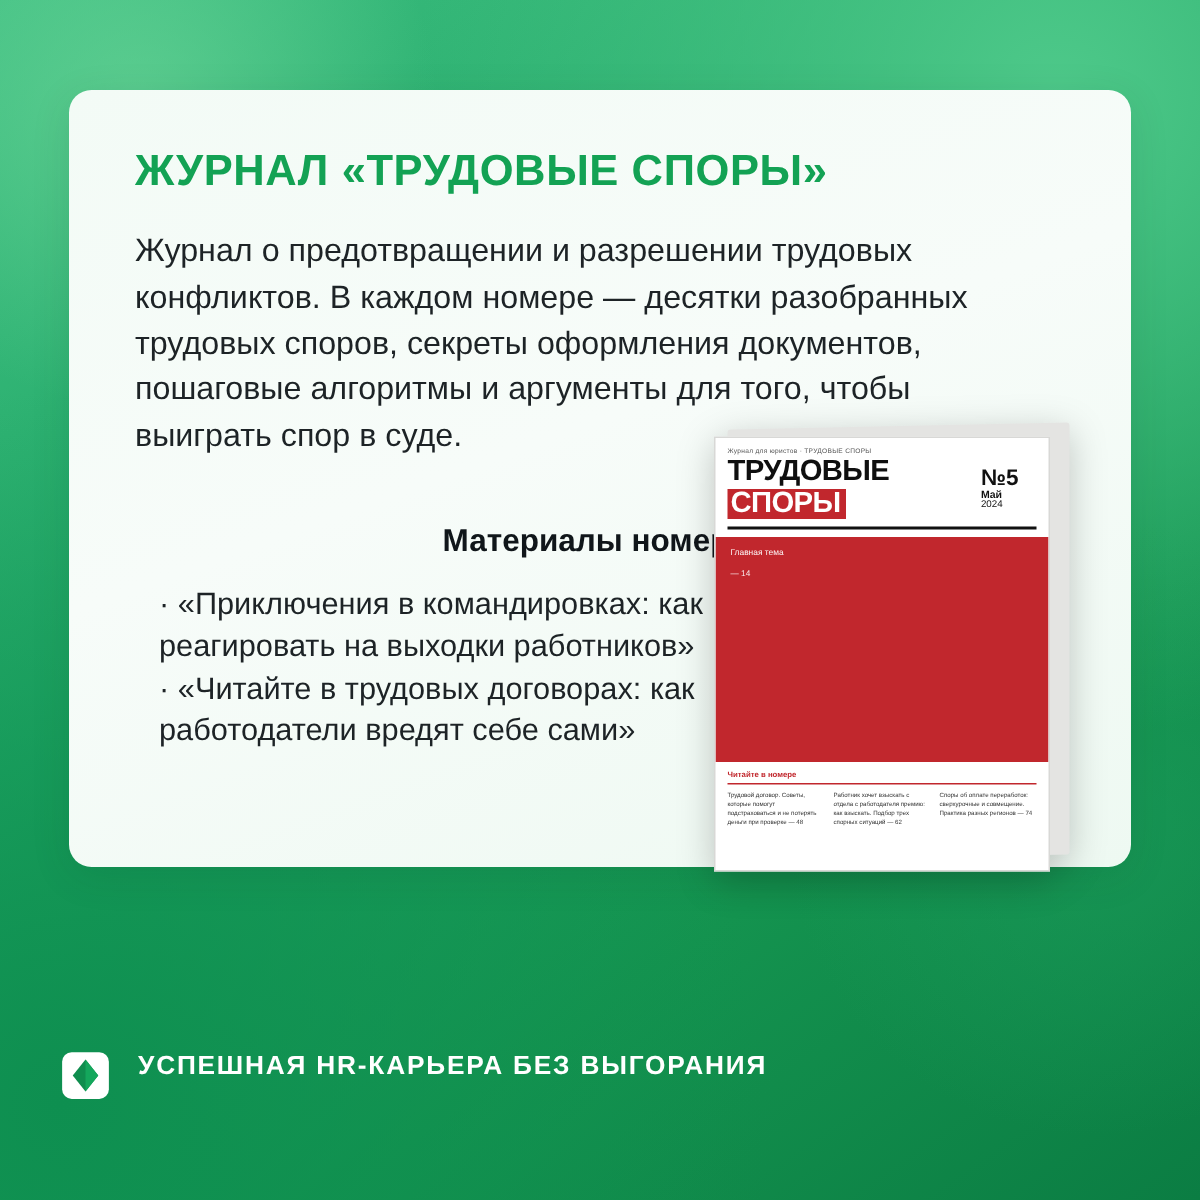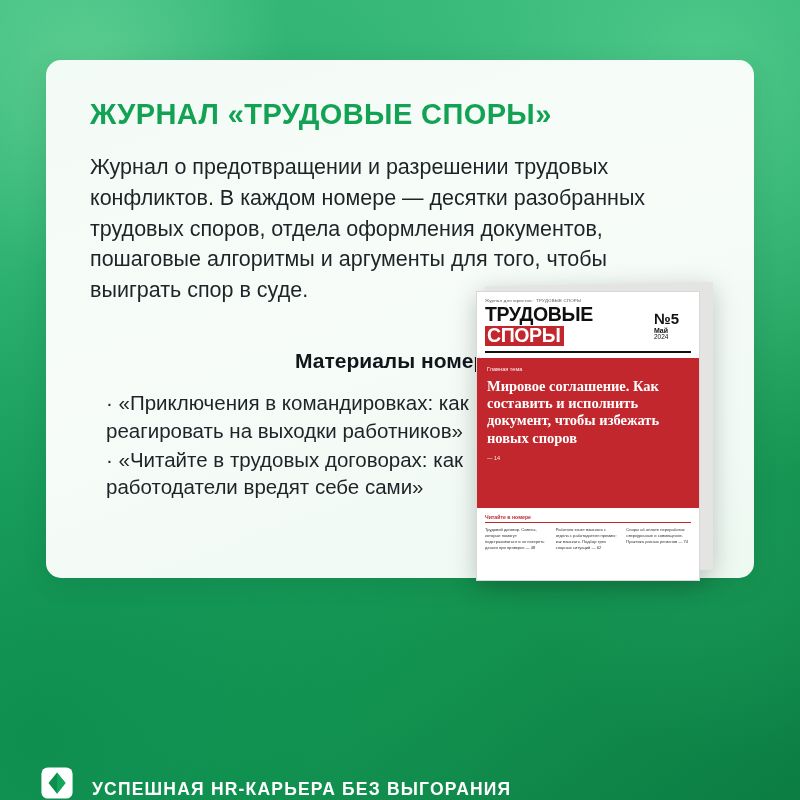--- a/index.html
+++ b/index.html
@@ -233,21 +233,21 @@
   }
 
   
   .footer {
     position: absolute;
     left: 0;
     bottom: 0;
     width: 800px;
     height: 100px;
     display: flex;
-    align-items: flex-end;
+    align-items: flex-start;
     padding-left: 40px;
     box-sizing: border-box;
   }
   .logo {
     width: 34px;
     height: 34px;
     margin-right: 18px;
     flex: 0 0 auto;
   }
   .footer-text {
@@ -260,21 +260,21 @@
 </style>
 </head>
 <body>
 
 <div class="slide">
   <div class="glow-tl"></div>
   <div class="glow-br"></div>
 
   <div class="card">
     <h1 class="title">ЖУРНАЛ «ТРУДОВЫЕ СПОРЫ»</h1>
-    <p class="lead">Журнал о предотвращении и разрешении трудовых конфликтов. В каждом номере — десятки разобранных трудовых споров, отдела оформления документов, пошаговые алгоритмы и аргументы для того, чтобы выиграть спор в суде.</p>
+    <p class="lead">Журнал о предотвращении и разрешении трудовых конфликтов. В каждом номере — десятки разобранных трудовых споров, секреты оформления документов, пошаговые алгоритмы и аргументы для того, чтобы выиграть спор в суде.</p>
 
     <div class="lower">
       <h2 class="subtitle">Материалы номера:</h2>
       <ul class="bullets">
         <li>«Приключения в командировках: как реагировать на выходки работников»</li>
         <li>«Читайте в трудовых договорах: как работодатели вредят себе сами»</li>
       </ul>
 
       <div class="magazine">
         <div class="mag-back"></div>
@@ -289,21 +289,20 @@
             </div>
             <div class="mag-issue">
               <div class="num">№5</div>
               <div class="mon">Май</div>
               <div class="yr">2024</div>
             </div>
           </div>
           <div class="mag-rule"></div>
           <div class="mag-red">
             <div class="tag">Главная тема</div>
-            <div class="headline">Мировое соглашение. Как составить и исполнить документ, чтобы избежать новых споров</div>
             <div class="page">— 14</div>
           </div>
           <div class="mag-foot">
             <div class="ftitle">Читайте в номере</div>
             <div class="mag-cols">
               <div>Трудовой договор. Советы, которые помогут подстраховаться и не потерять деньги при проверке — 48</div>
               <div>Работник хочет взыскать с отдела с работодателя премию: как взыскать. Подбор трех спорных ситуаций — 62</div>
               <div>Споры об оплате переработок: сверхурочные и совмещение. Практика разных регионов — 74</div>
             </div>
           </div>

